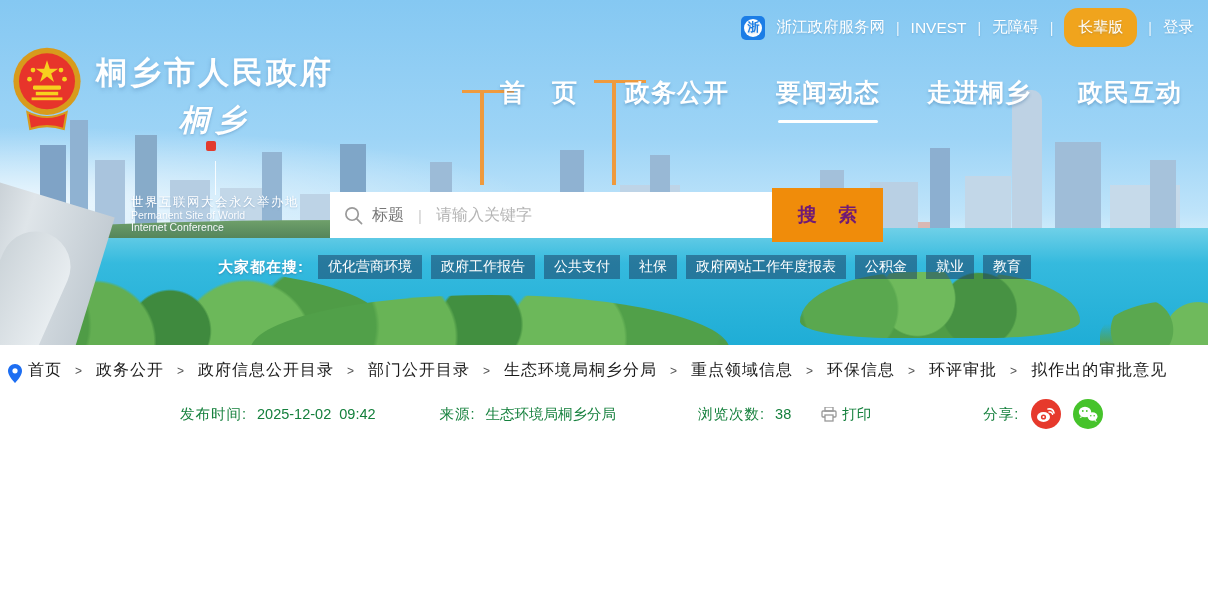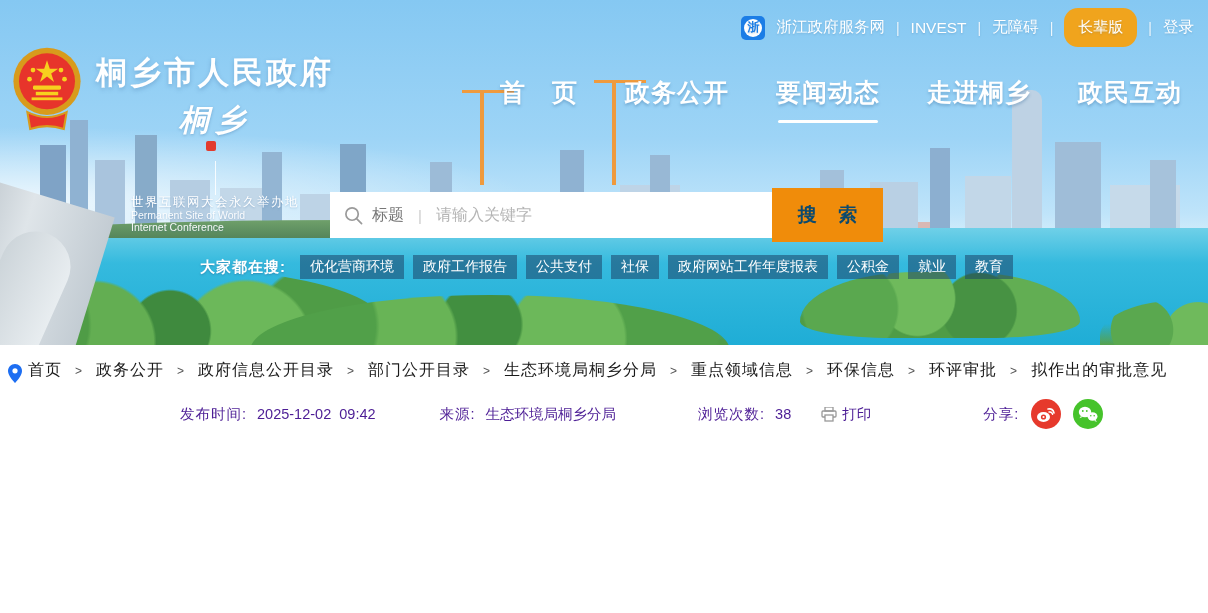--- a/index.html
+++ b/index.html
@@ -63,42 +63,42 @@
   
   .searchbar { position:absolute; left:330px; top:192px; width:442px; height:46px; background:#fff;
     display:flex; align-items:center; padding:0 14px; z-index:6; }
   .mag { margin-right:9px; }
   .search-cat { color:#777; font-size:16px; cursor:pointer; }
   .search-div { color:#ccc; margin:0 14px; font-size:15px; }
   .search-input { flex:1; border:none; outline:none; font-size:16px; color:#333;
     font-family:"Liberation Sans",sans-serif; }
   .search-input::placeholder { color:#b5b5b5; }
   .search-btn { position:absolute; left:772px; top:188px; width:111px; height:54px; border:none;
-    background:#f08c0a; color:#0c4a6e; font-size:19px; font-weight:bold; letter-spacing:8px;
+    background:#f08c0a; color:#701a75; font-size:19px; font-weight:bold; letter-spacing:8px;
     padding-left:8px; cursor:pointer; z-index:6; font-family:"Liberation Sans",sans-serif; }
 
   
-  .hotsearch { position:absolute; left:200px; top:255px; display:flex; align-items:center; z-index:6; }
+  .hotsearch { position:absolute; left:218px; top:255px; display:flex; align-items:center; z-index:6; }
   .hot-label { color:#fff; font-size:15px; font-weight:bold; letter-spacing:1px; margin-right:14px;
     text-shadow:0 1px 2px rgba(40,90,140,.45); }
   .hot-tag { background:rgba(28,68,104,.55); color:#fff; font-size:14px; padding:3px 10px;
     margin-right:9px; cursor:pointer; white-space:nowrap; }
 
   
   .content { position:relative; width:1208px; background:#fff; }
   .breadcrumb { position:relative; padding:15px 12px 0 28px; font-size:16px; color:#1a1a1a;
     line-height:20px; letter-spacing:1px; max-width:1200px; }
   .pin { position:absolute; left:8px; top:19px; }
   .bc-item { cursor:pointer; }
   .bc-sep { color:#555; font-size:12px; margin:0 13px; }
 
   .article-title { margin:34px auto 0; max-width:1040px; text-align:center; font-size:22.5px;
     font-weight:bold; color:#000; line-height:60px; letter-spacing:.5px; }
 
-  .meta { display:flex; align-items:center; margin:18px 0 0 180px; font-size:14.5px; color:#4c1d95; }
+  .meta { display:flex; align-items:center; margin:18px 0 0 180px; font-size:14.5px; color:#15803d; }
   .meta .lbl { letter-spacing:1px; }
   .meta .val { white-space:pre; margin-left:10px; }
   .m-src { margin-left:64px; } .m-views { margin-left:82px; }
   .m-print { margin-left:30px; display:flex; align-items:center; cursor:pointer; }
   .m-print span { margin-left:5px; }
   .m-share { margin-left:112px; display:flex; align-items:center; }
   .share-ic { margin-left:12px; cursor:pointer; display:flex; }
 </style>
 </head>
 <body>

